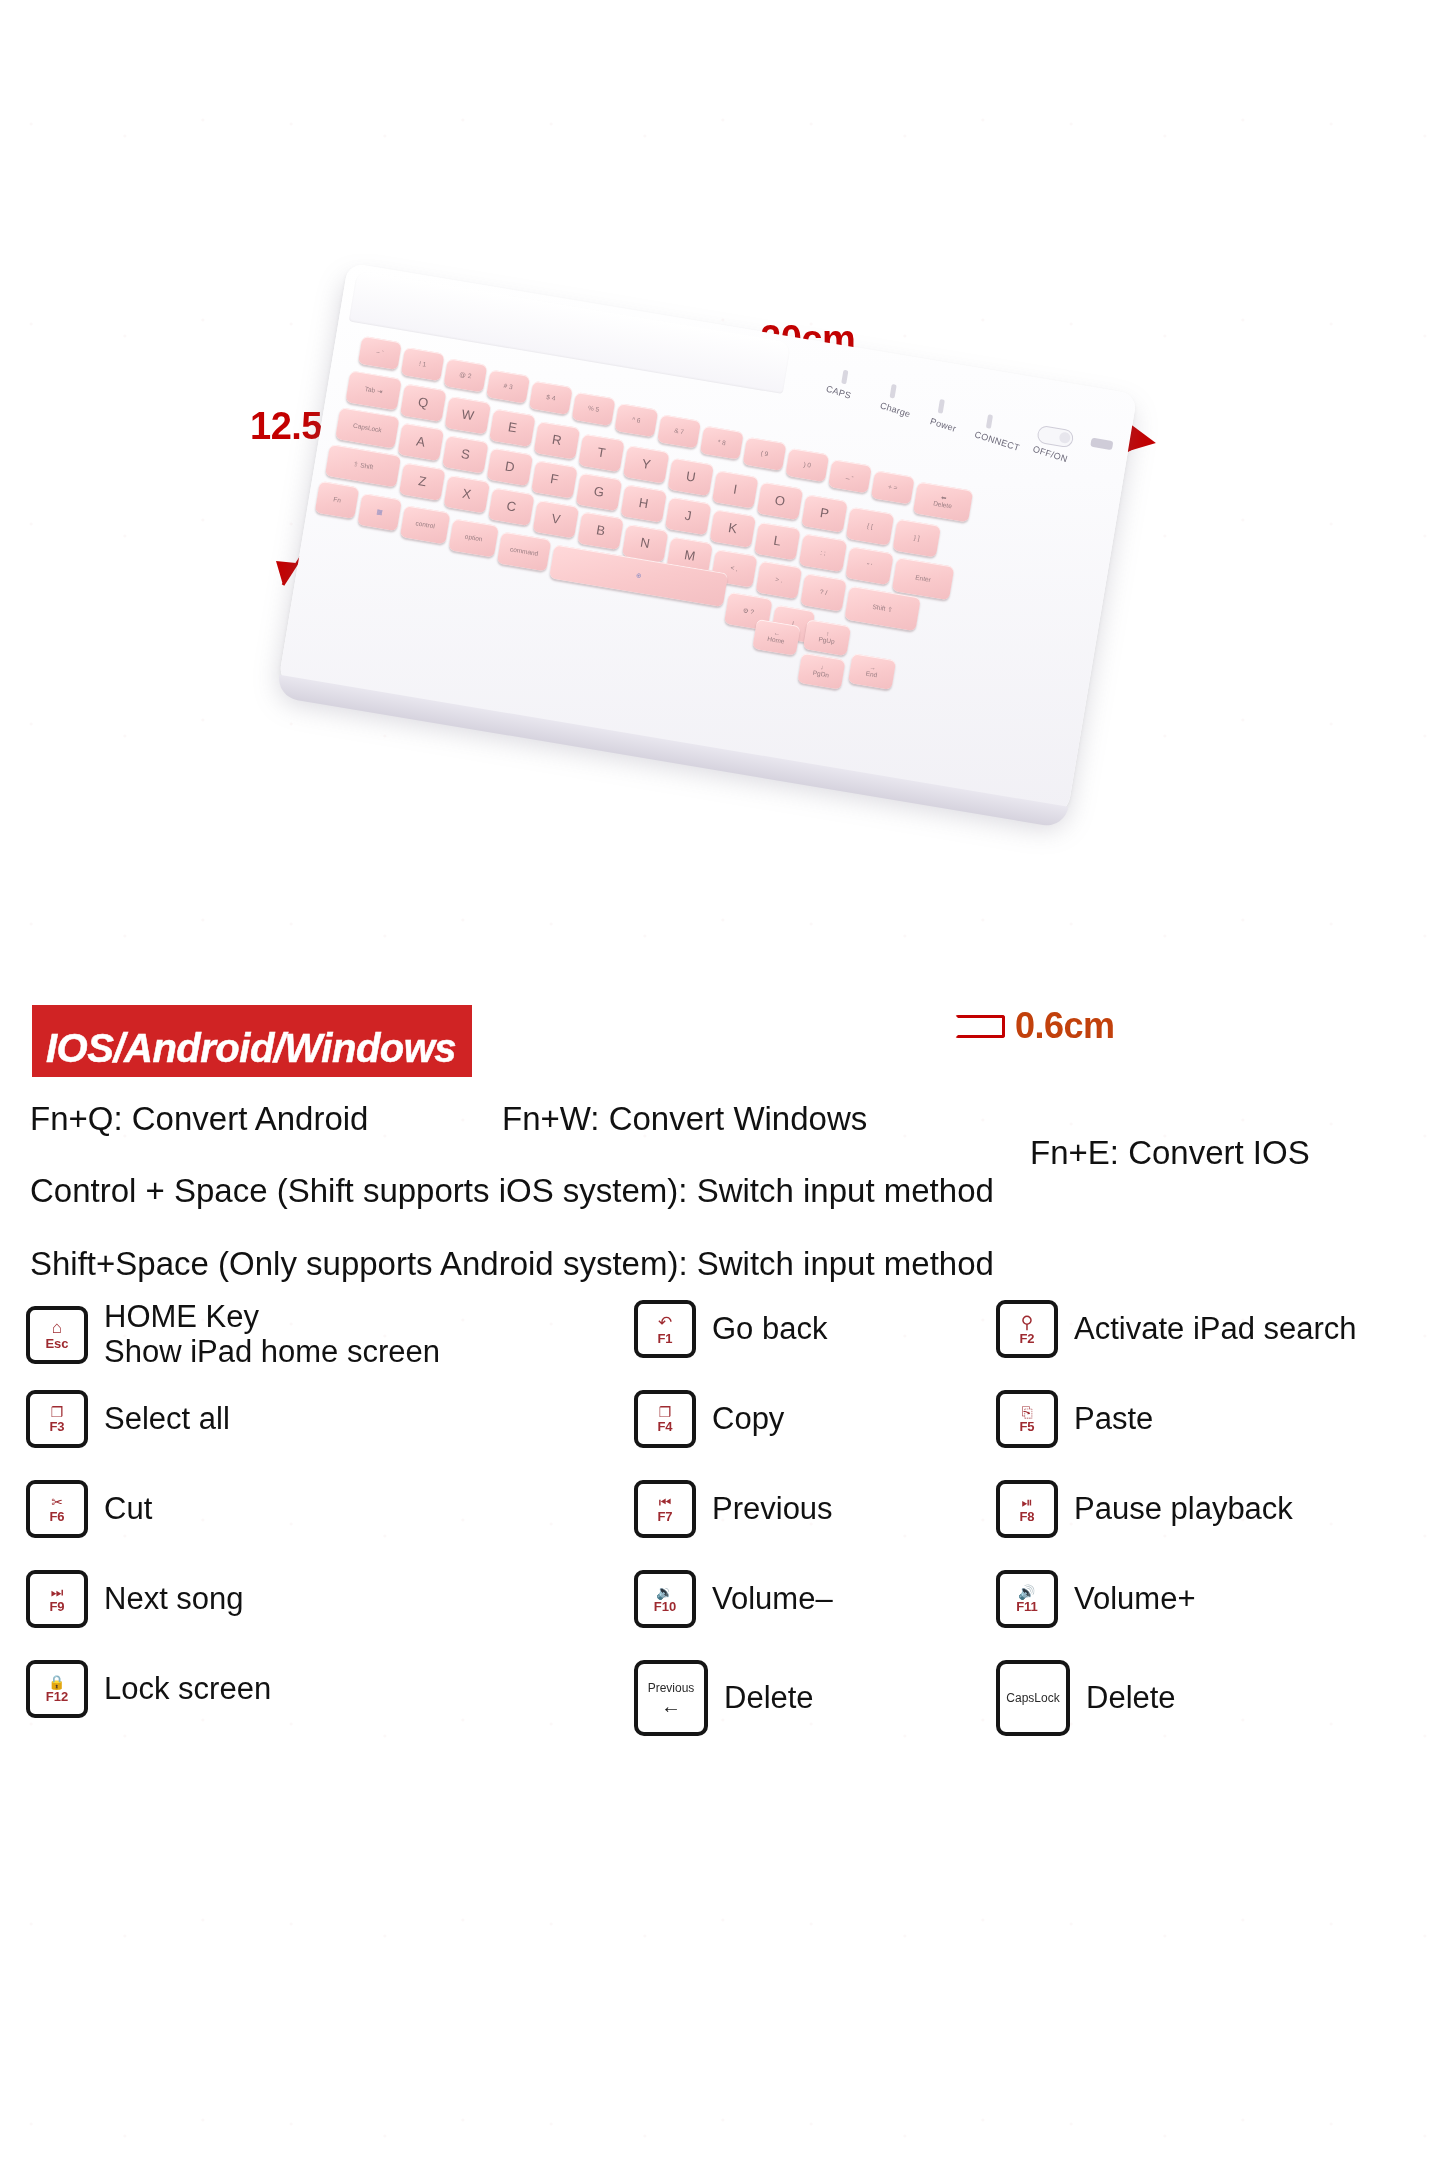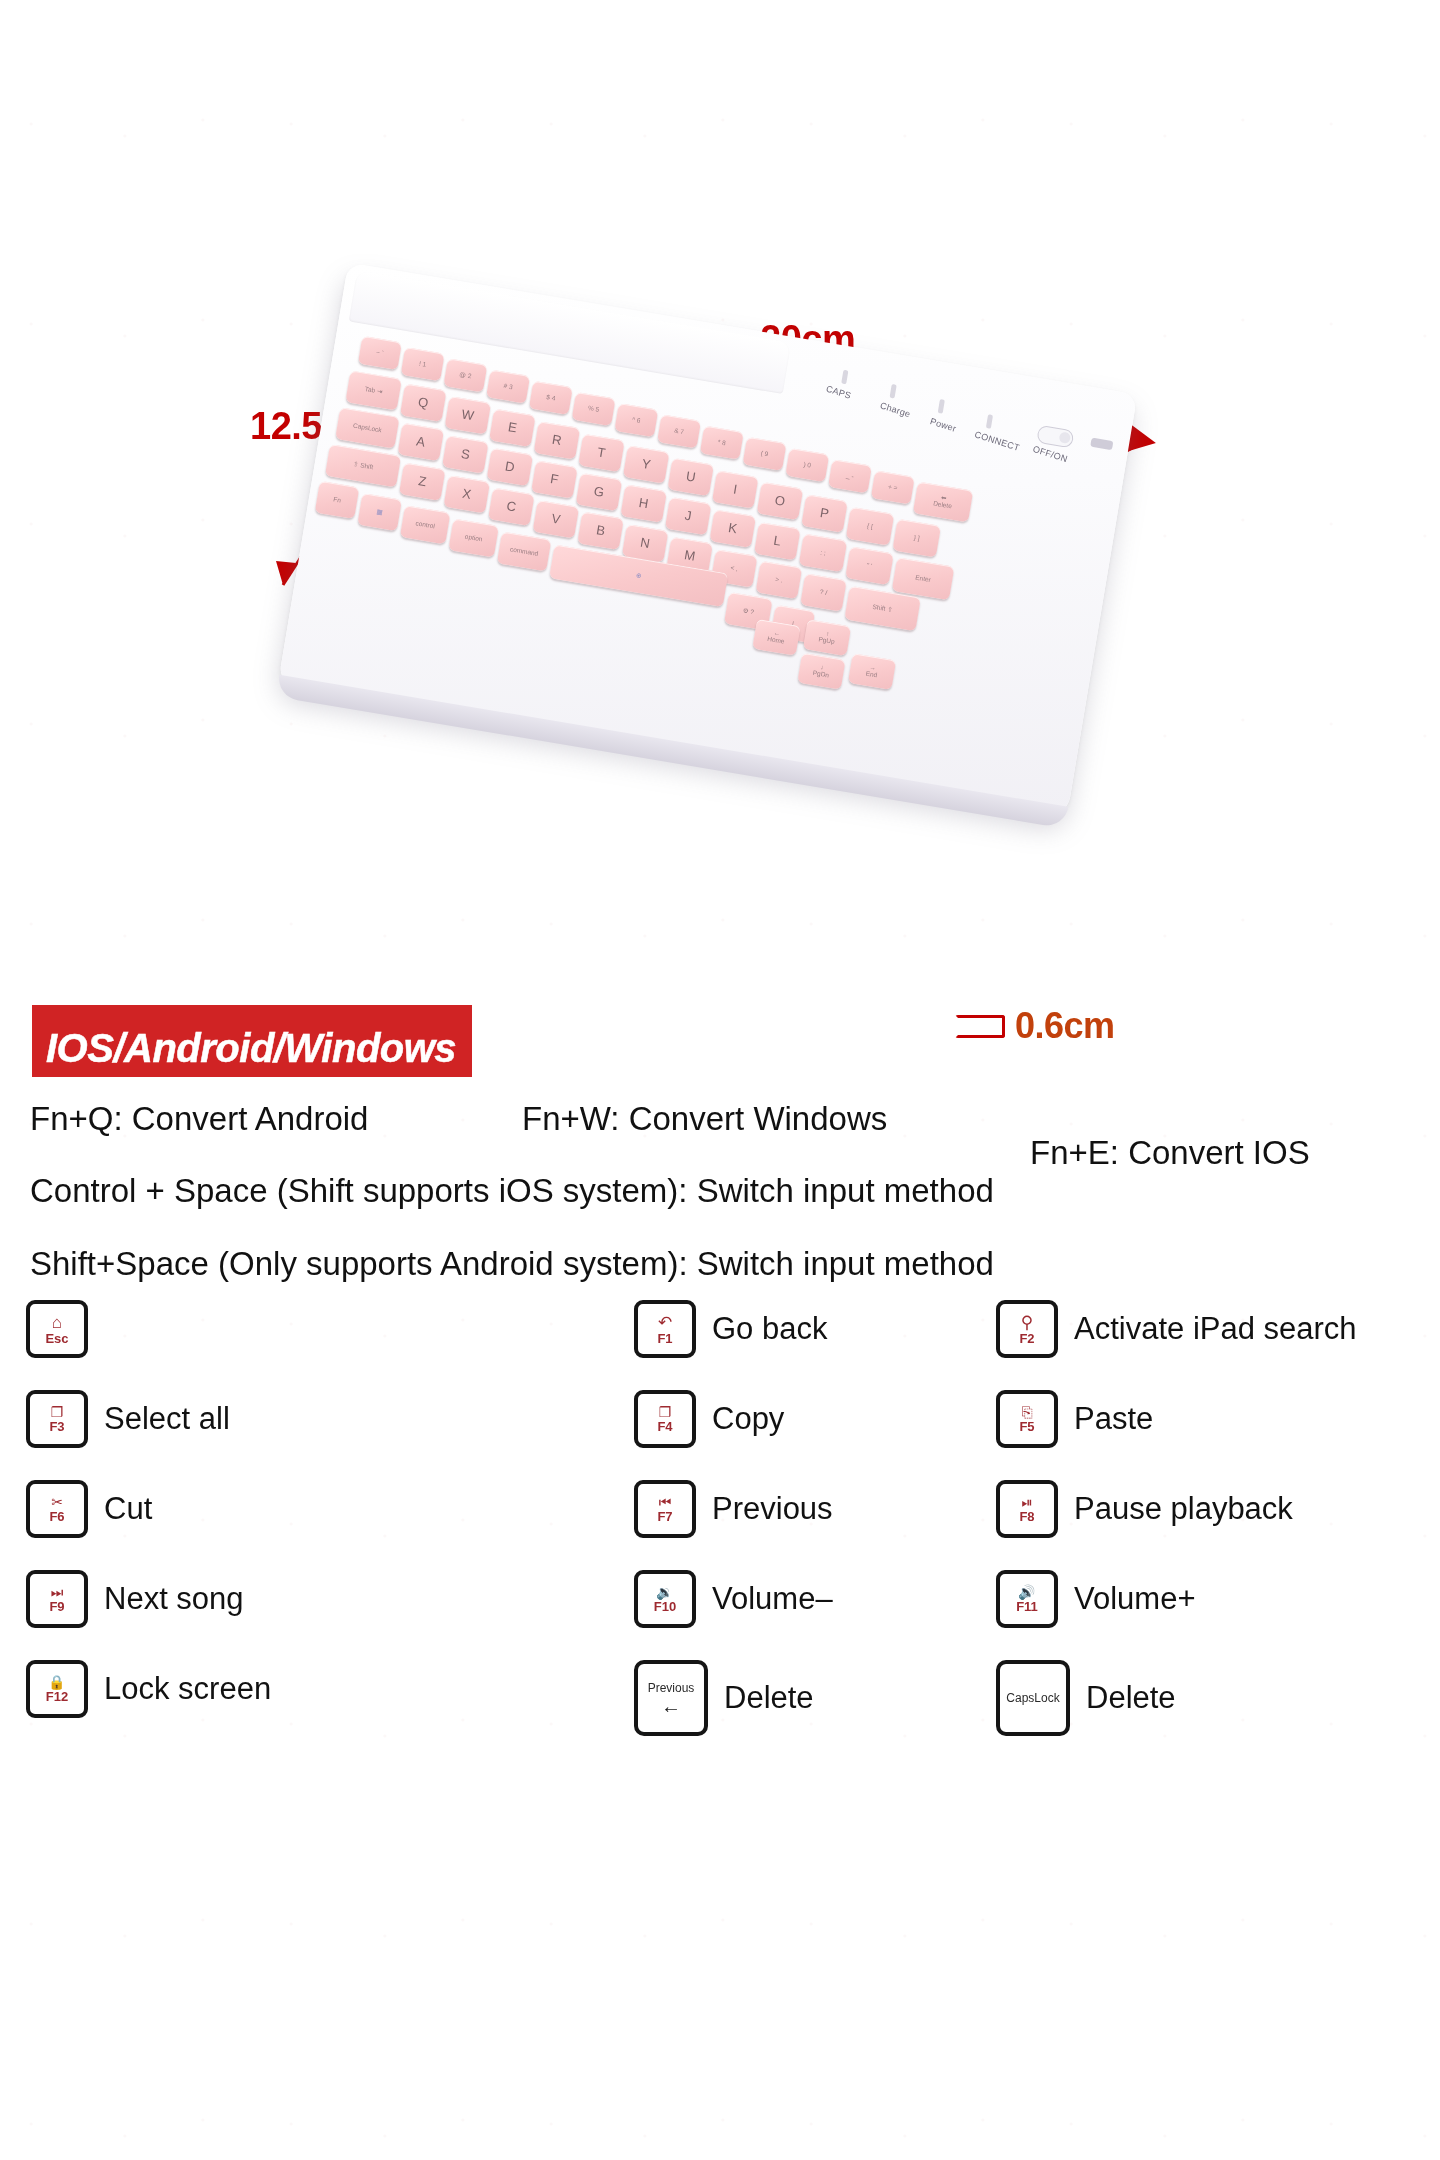--- a/index.html
+++ b/index.html
@@ -110,21 +110,21 @@
   .thick-shape{
     width:44px;height:17px;border:3px solid #c30000;border-radius:3px;
     border-left-color:transparent;background:transparent;
   }
   .thick-text{color:#c2410c;font-size:36px;font-weight:700;letter-spacing:-0.5px;}
 
   
   .sc-row{position:absolute;left:30px;width:1390px;font-size:33px;color:#111;white-space:nowrap;}
   #sc-line1{top:1100px;}
   #sc-line1 .c1{position:absolute;left:0;}
-  #sc-line1 .c2{position:absolute;left:492px;text-align:center;}
+  #sc-line1 .c2{position:absolute;left:472px;text-align:center;}
   #sc-line1 .c3{position:absolute;left:1000px;margin-top:34px;}
   #sc-line2{top:1172px;}
   #sc-line3{top:1245px;}
 
   
   .fn-grid{position:absolute;left:26px;top:1300px;width:1400px;}
   .fn-row{position:relative;height:90px;}
   .fn-cell{position:absolute;display:flex;align-items:center;gap:16px;}
   .col0{left:0;}
   .col1{left:608px;}
@@ -429,20 +429,24 @@
 <div class="sc-row" id="sc-line3">Shift+Space (Only supports Android system): Switch input method</div>
 
 <div class="fn-grid">
 
   <div class="fn-row">
     <div class="fn-cell col0">
       <div class="fkey">
         <span class="glyph">⌂</span>
         <span class="fnum">Esc</span>
       </div>
+      <div class="fn-desc">
+        <span>HOME Key</span>
+        <span class="l2">Show iPad home screen</span>
+      </div>
     </div>
     <div class="fn-cell col1">
       <div class="fkey">
         <span class="glyph">↶</span>
         <span class="fnum">F1</span>
       </div>
       <div class="fn-desc">Go back</div>
     </div>
     <div class="fn-cell col2">
       <div class="fkey">

